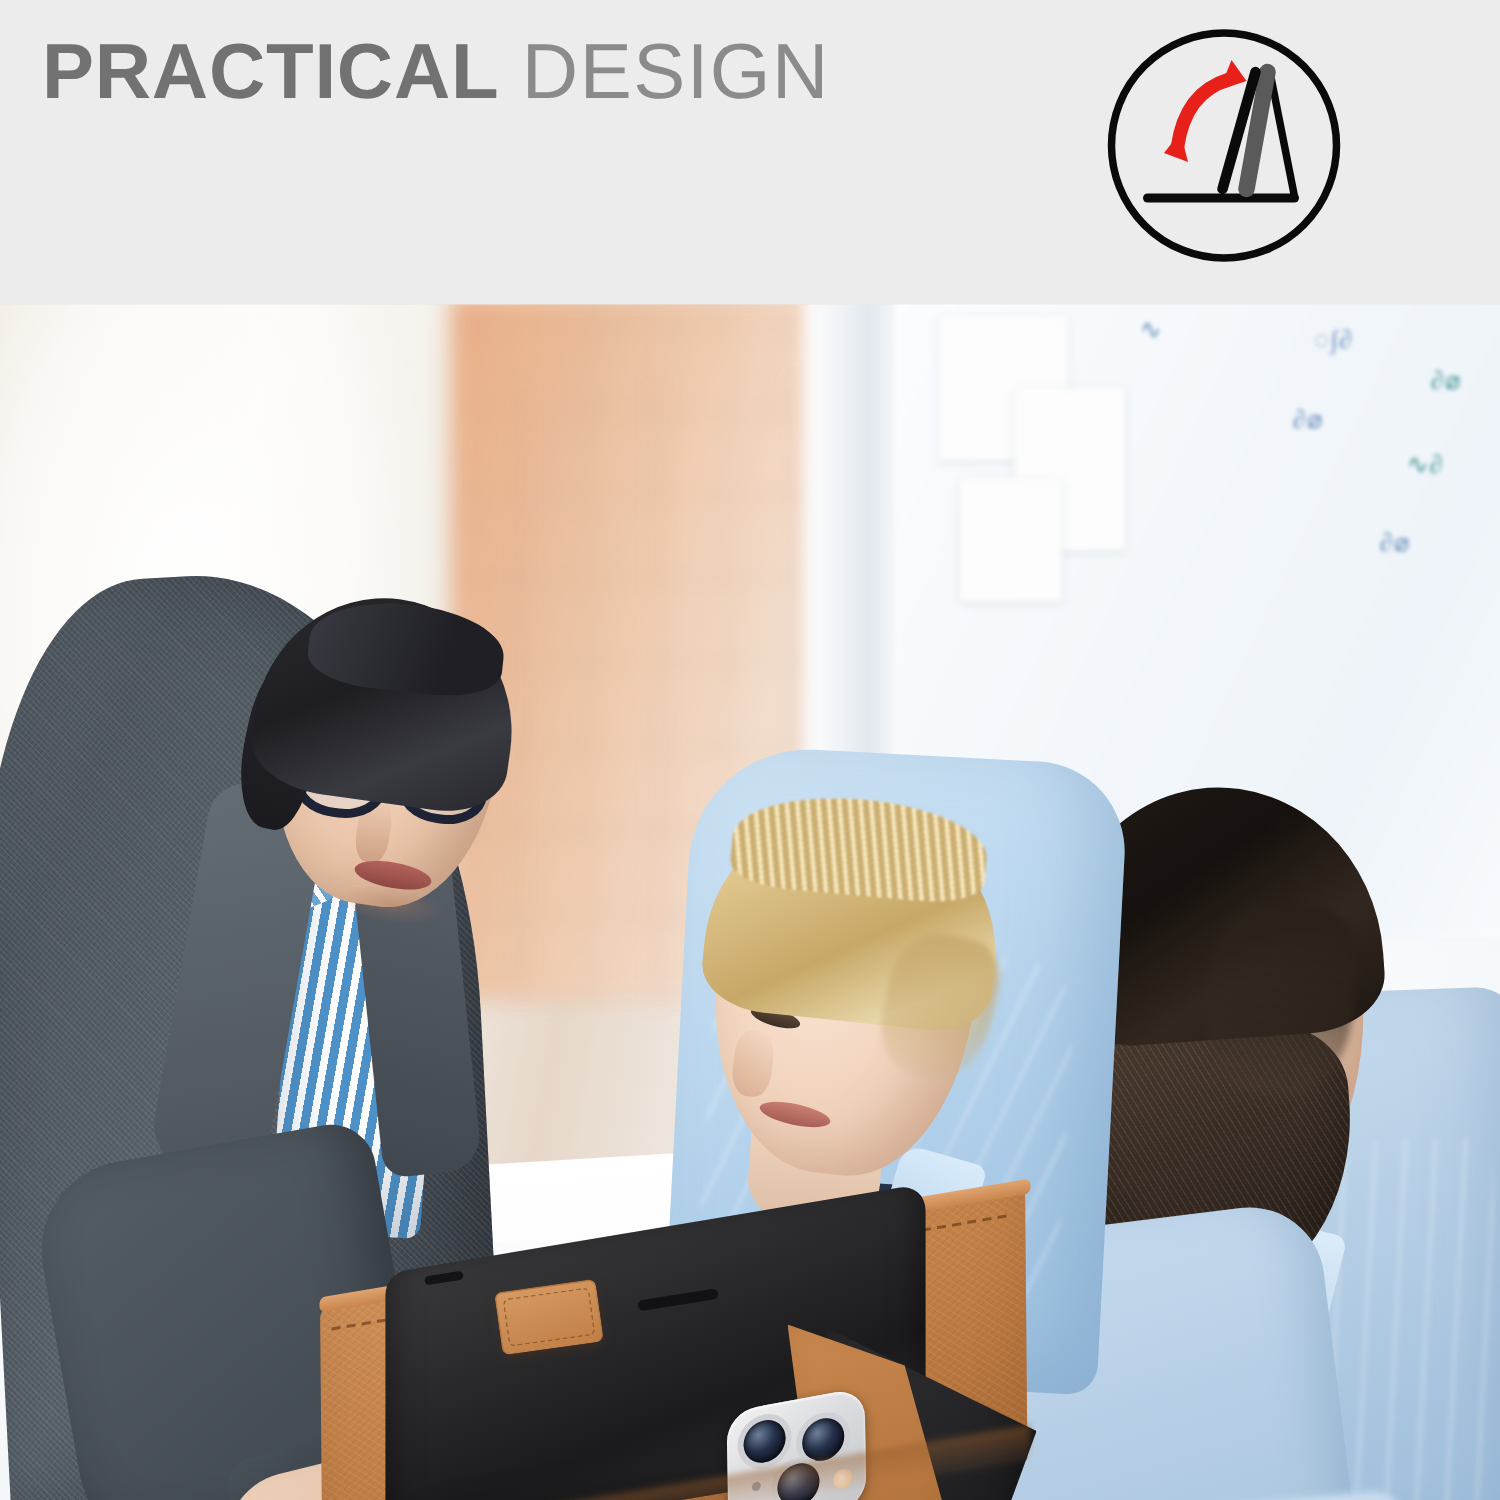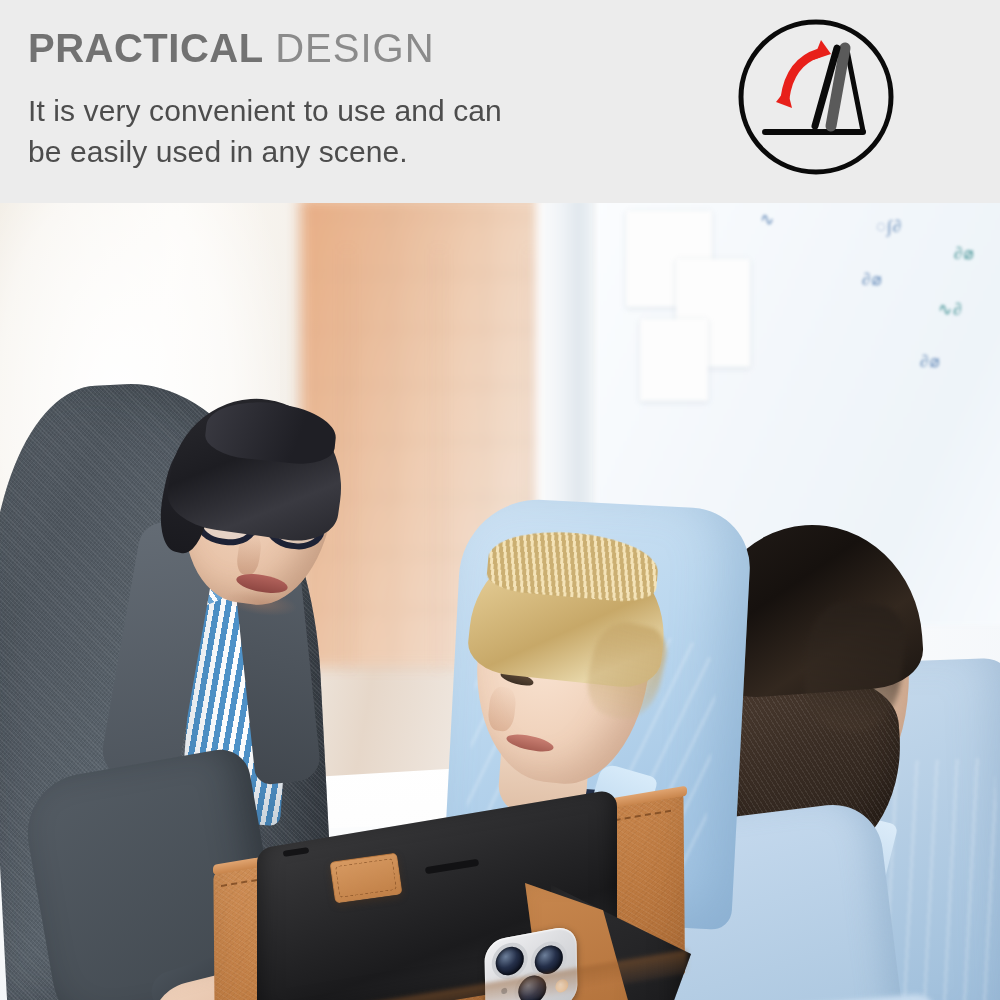--- a/index.html
+++ b/index.html
@@ -10,21 +10,21 @@
   #page { position:relative; width:1000px; height:1000px; overflow:hidden; }
 
   
   #header {
     position:absolute; left:0; top:0; width:1000px; height:203px;
     background:#ececec;
   }
   #header-text { position:absolute; left:28px; top:18px; width:660px; }
 
   #title {
-    font-size:40px; line-height:60px; letter-spacing:0.5px;
+    font-size:52px; line-height:60px; letter-spacing:0.5px;
     white-space:nowrap;
   }
   #title .t-strong { font-weight:bold; color:#727272; }
   #title .t-light  { font-weight:normal; color:#8b8b8b; letter-spacing:1px; }
 
   #subtitle {
     margin-top:12px; font-size:30px; line-height:41px;
     color:#4d4d4d; font-weight:300; letter-spacing:0.1px;
   }
   #subtitle .sub-line { display:block; }
@@ -378,24 +378,20 @@
 <body>
 
 <div id="page">
 
   <div id="header">
 
     <div id="header-text">
       <div id="title">
         <span class="t-strong">PRACTICAL</span><span> </span><span class="t-light">DESIGN</span>
       </div>
-      <div id="subtitle">
-        <span class="sub-line">It is very convenient to use and can</span>
-        <span class="sub-line">be easily used in any scene.</span>
-      </div>
     </div>
 
     <div id="badge">
       <svg viewBox="0 0 162 162" xmlns="http://www.w3.org/2000/svg">
         <circle cx="81" cy="81" r="75" fill="none" stroke="#0A0A0A" stroke-width="5"></circle>
 
         <path d="M30 116 L128 116" stroke="#0A0A0A" stroke-width="6" stroke-linecap="round" fill="none"></path>
 
         <path d="M112 34 L128 115" stroke="#0A0A0A" stroke-width="5" stroke-linecap="round" fill="none"></path>
 

